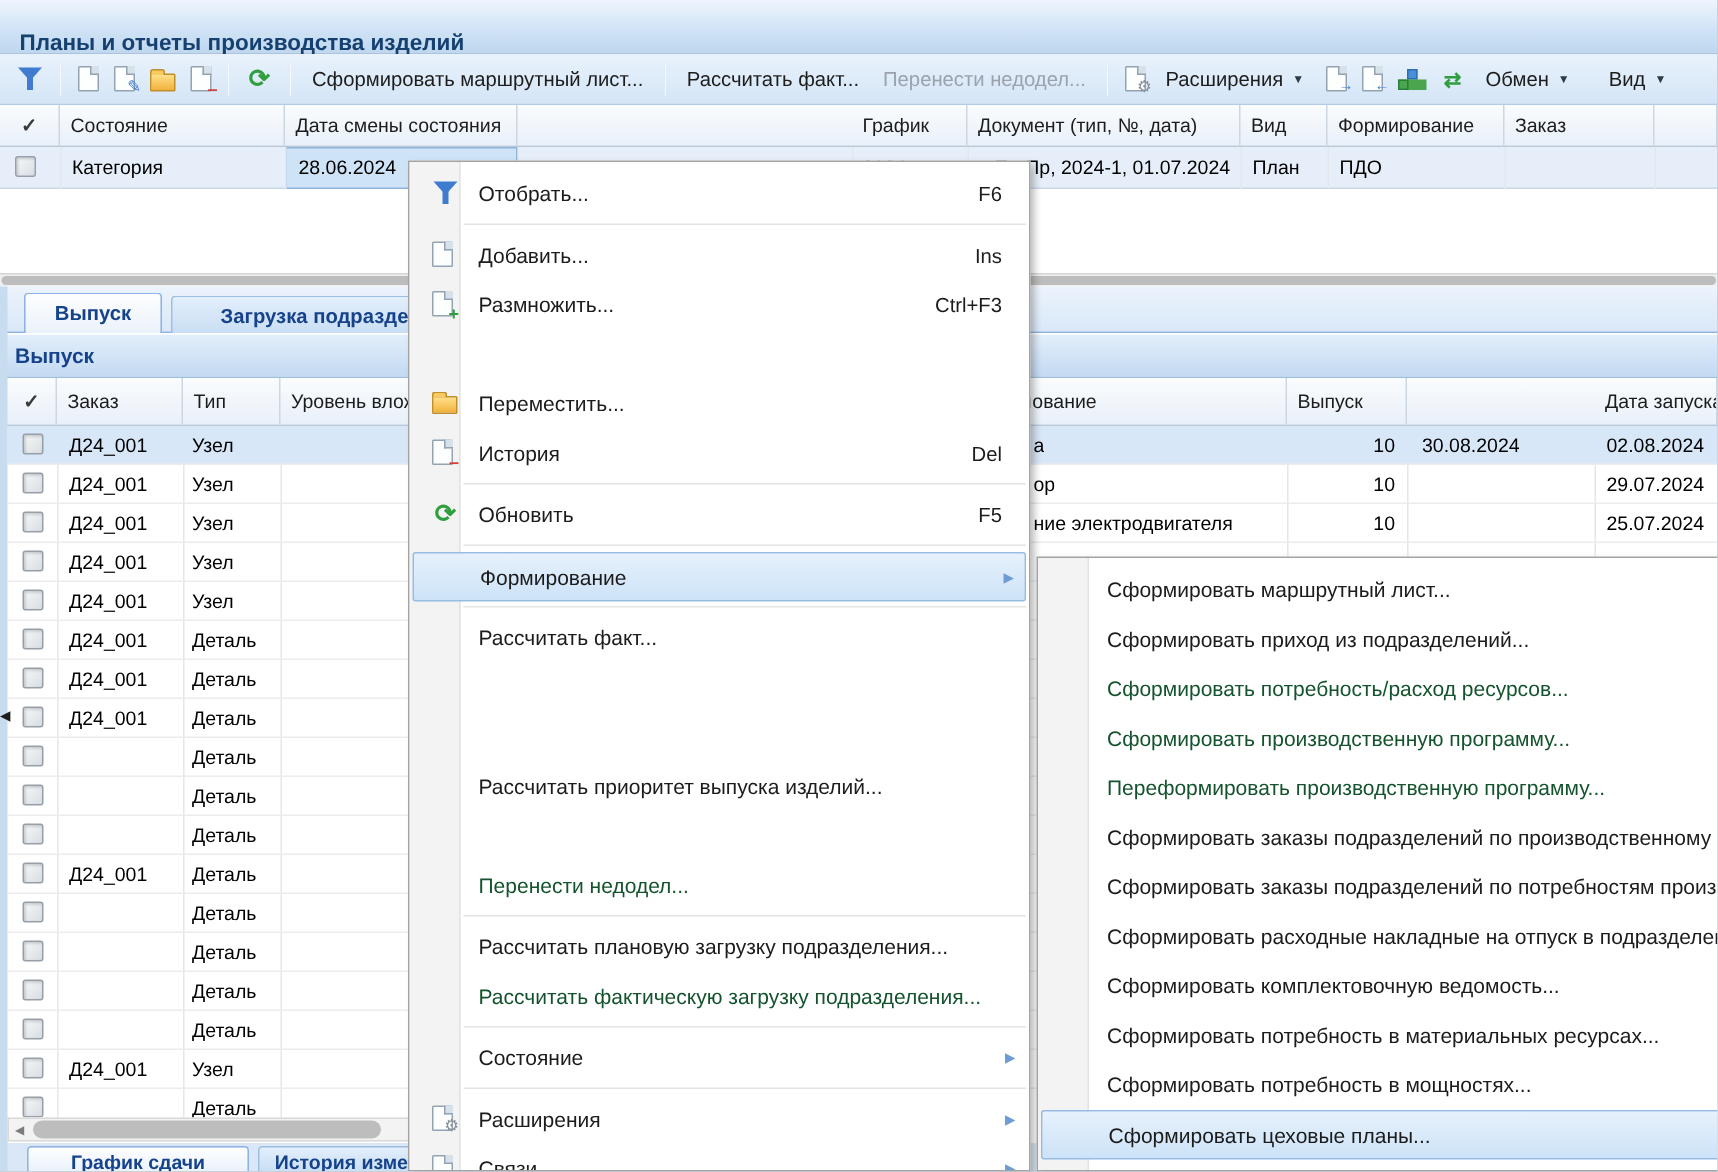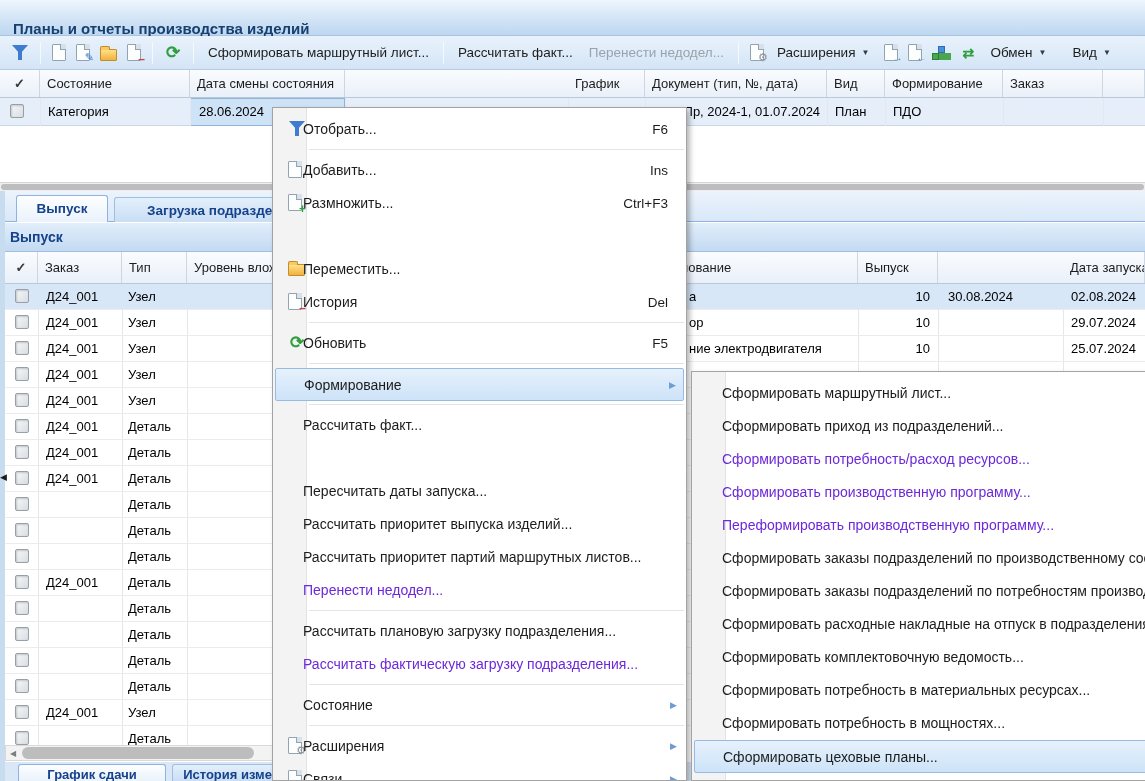--- a/index.html
+++ b/index.html
@@ -93,26 +93,26 @@
   .bottom-tabs{position:absolute;left:0;top:762px;width:1145px;height:19px;background:#d9e7f7;}
 
   .leftstrip{position:absolute;left:0;top:191px;width:5px;height:590px;background:#c8dcf0;}
   .split-arrow{position:absolute;left:0;top:472px;font-size:9px;color:#1c1c1c;}
 
   
   .menu{position:absolute;background:#ffffff;border:1px solid #a3a3a3;
     box-shadow:3px 3px 5px rgba(0,0,0,.28);z-index:20;overflow:hidden;}
   .menu .gutter{position:absolute;left:0;top:0;bottom:0;width:34px;background:#f3f3f3;border-right:1px solid #e2e2e2;}
   .menu-item{position:absolute;left:2px;right:2px;height:33px;font-size:14px;color:#1c1c1c;cursor:default;}
-  .menu-item .mlabel{position:absolute;left:28px;top:0;line-height:33px;white-space:nowrap;}
+  .menu-item .mlabel{position:absolute;left:44px;top:0;line-height:33px;white-space:nowrap;}
   .menu-item .mshortcut{position:absolute;right:16px;top:0;line-height:33px;font-size:13.5px;}
   .menu-item .marrow{position:absolute;right:7px;top:0;line-height:33px;font-size:9px;color:#6d9bd4;}
   .menu-item .micon{position:absolute;left:8px;top:7px;}
   .menu-item.bold .mlabel,.menu-item.bold .mshortcut{font-weight:bold;}
-  .menu-item.disabled .mlabel,.menu-item.disabled .mshortcut{color:#6d28d9;}
+  .menu-item.disabled .mlabel,.menu-item.disabled .mshortcut{color:#14532d;}
   .menu-item.highlighted{background:linear-gradient(#e6f1fc,#cde3f8);
     border:1px solid #96bce4;border-radius:2px;}
   .menu-sep{position:absolute;left:36px;right:2px;height:1px;background:#e4e4e4;}
 </style>
 </head>
 <body>
 
 <div id="screen">
 
   <div class="titlebar">
@@ -402,28 +402,22 @@
       </div>
       <div class="menu-sep" style="top: 255px;"></div>
       <div class="menu-item highlighted" style="top: 260px;">
         <span class="mlabel">Формирование</span>
         <span class="marrow">▶</span>
       </div>
       <div class="menu-sep" style="top: 296px;"></div>
       <div class="menu-item" style="top: 301px;">
         <span class="mlabel">Рассчитать факт...</span>
       </div>
-      <div class="menu-item" style="top: 367px;">
-        <span class="mlabel">Пересчитать даты запуска...</span>
-      </div>
       <div class="menu-item" style="top: 400px;">
         <span class="mlabel">Рассчитать приоритет выпуска изделий...</span>
-      </div>
-      <div class="menu-item" style="top: 433px;">
-        <span class="mlabel">Рассчитать приоритет партий маршрутных листов...</span>
       </div>
       <div class="menu-item disabled" style="top: 466px;">
         <span class="mlabel">Перенести недодел...</span>
       </div>
       <div class="menu-sep" style="top: 502px;"></div>
       <div class="menu-item" style="top: 507px;">
         <span class="mlabel">Рассчитать плановую загрузку подразделения...</span>
       </div>
       <div class="menu-item disabled" style="top: 540px;">
         <span class="mlabel">Рассчитать фактическую загрузку подразделения...</span>

